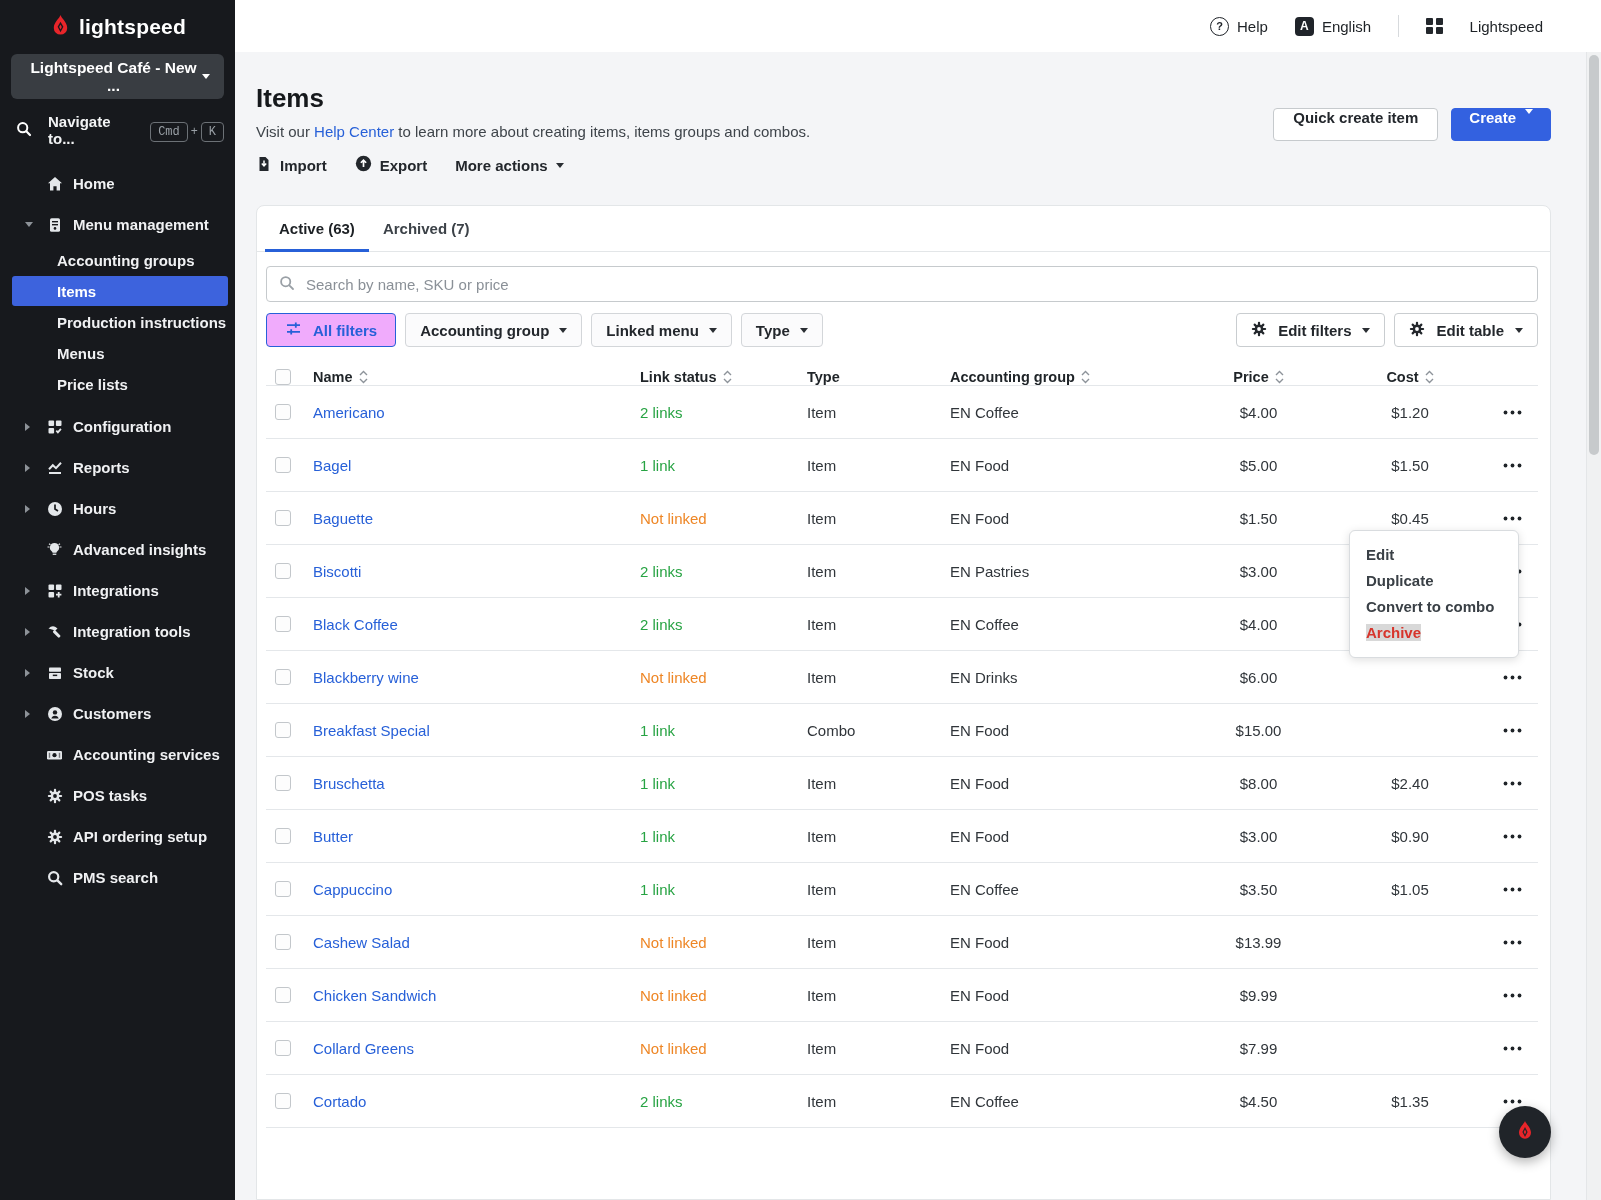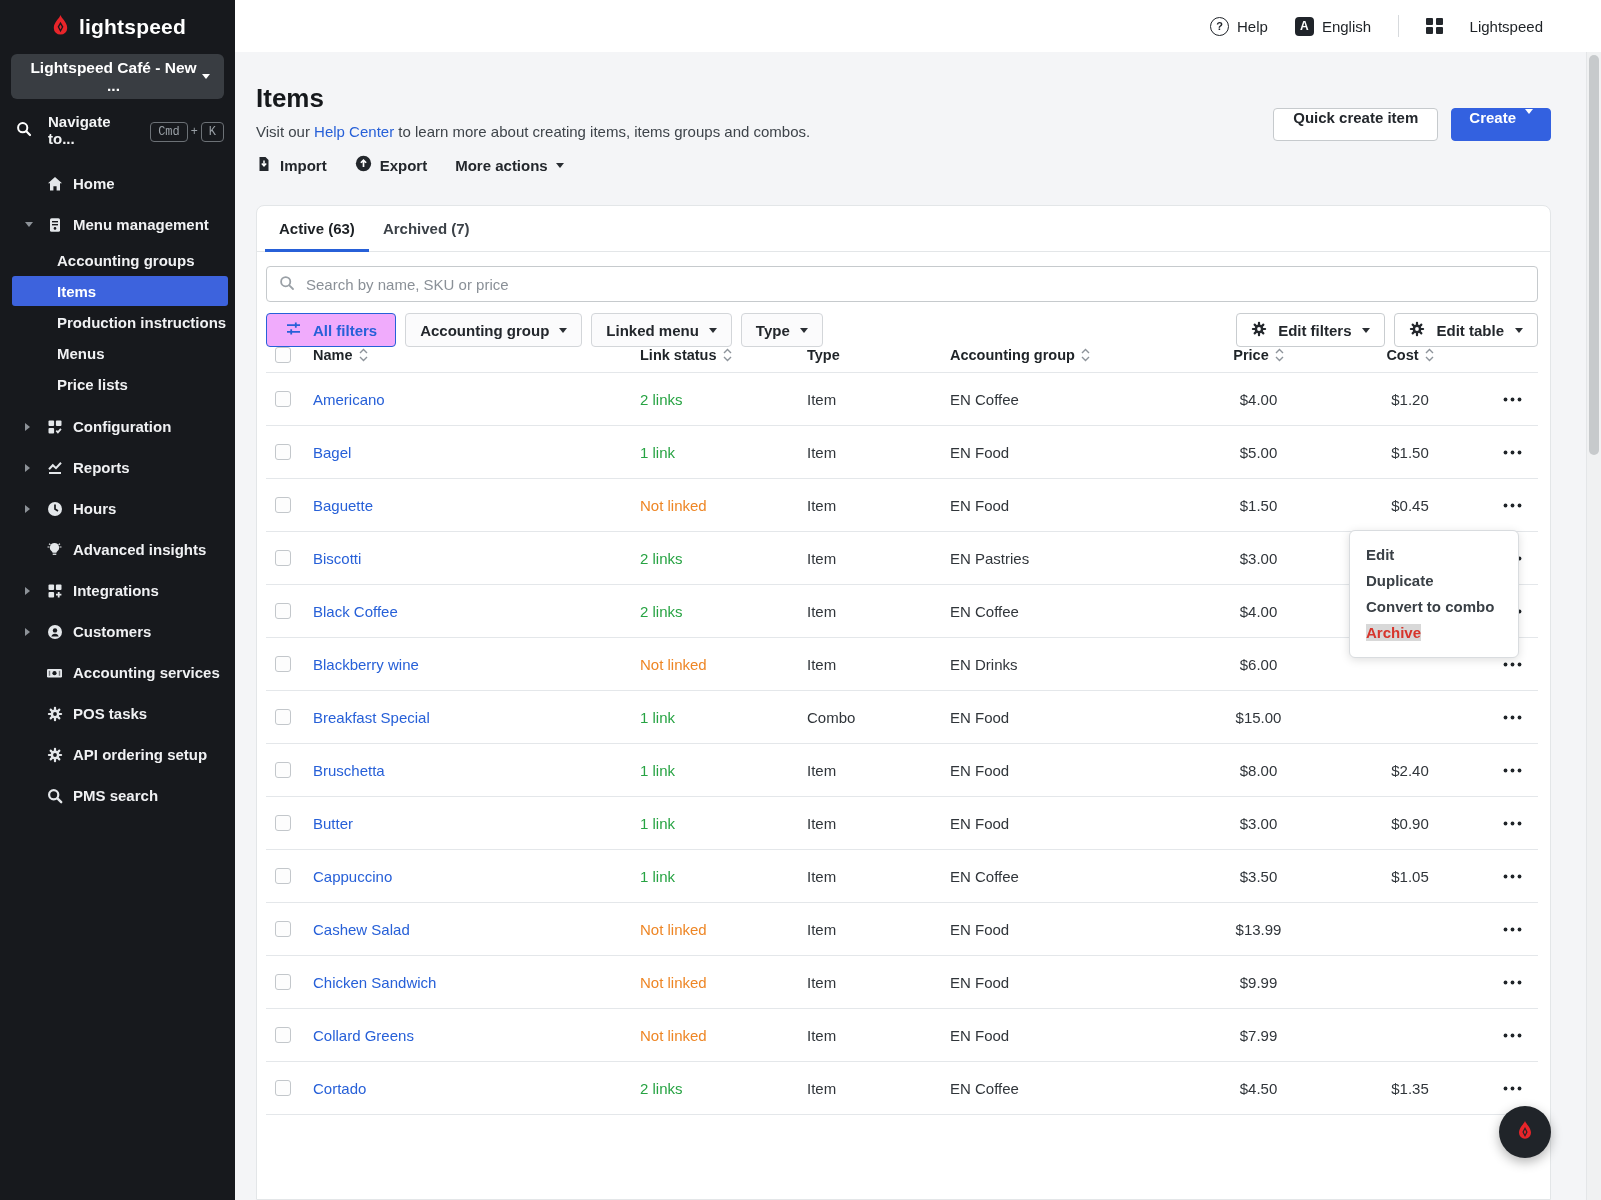--- a/index.html
+++ b/index.html
@@ -78,21 +78,21 @@
   .searchbox input{border:none;outline:none;flex:1;font-family:inherit;font-size:15px;color:#22262b;background:transparent}
   .searchbox input::placeholder{color:#8a9097}
   .filter-row{display:flex;align-items:center;gap:9px;margin-top:11px}
   .filter-btn{height:34px;border-radius:4px;border:1px solid #d3d6d9;background:#fbfbfc;font-family:inherit;font-size:15px;
     font-weight:700;color:#23272c;display:flex;align-items:center;gap:10px;padding:0 14px;cursor:pointer}
   .allfilters{background:#f0abfc;border:1px solid var(--link-blue);color:var(--link-blue);padding:0 18px;gap:11px}
   .filter-spacer{flex:1}
   .editbtn{background:#fff;border:1px solid #c9cdd0;display:flex;gap:11px}
   
   .tgrid{display:grid;grid-template-columns:47px 327px 167px 143px 227px 163px 140px 1fr;align-items:center}
-  .thead{padding-bottom:9px;border-bottom:1px solid #e4e7ea}
+  .thead{margin-top:22px;padding-bottom:0;border-bottom:1px solid #e4e7ea}
   .th{display:flex;align-items:center;gap:6px;font-size:14.5px;font-weight:700;color:#1f2428}
   .th.center,.cell.center{justify-content:center;text-align:center}
   .trow{height:53px;border-bottom:1px solid #e4e7ea}
   .cell{display:flex;align-items:center;font-size:15px;color:#30353a}
   .checkbox{width:16px;height:16px;border:1.5px solid #c3c7cb;border-radius:3px;background:#fdfdfd;display:inline-block;margin-left:9px;cursor:pointer}
   .item-link{color:var(--link-blue);text-decoration:none;cursor:pointer}
   .st-green{color:var(--green)}
   .st-orange{color:var(--orange)}
   .kebab{background:none;border:none;cursor:pointer;margin-left:auto;margin-right:14px;padding:6px 2px;display:flex}
   
@@ -225,20 +225,45 @@
           <svg width="16" height="16" viewBox="0 0 16 16">
             <g fill="#e4e7ea">
               <rect x="1.5" y="1.5" width="5.6" height="5.6" rx="1"></rect>
               <rect x="8.9" y="1.5" width="5.6" height="5.6" rx="1"></rect>
               <rect x="1.5" y="8.9" width="5.6" height="5.6" rx="1"></rect>
               <path d="M11.7 9v5.4M9 11.7h5.4" stroke="#e4e7ea" stroke-width="1.8"></path>
             </g>
           </svg>
         </span>
         <span class="nav-label">Integrations</span>
+      </div>
+      <div class="nav-item">
+        <span class="caret-box">
+          <span class="cright"></span>
+        </span>
+        <span class="nav-ico">
+          <svg width="16" height="16" viewBox="0 0 16 16">
+            <path d="M1.5 4.5 q3.5-3.5 7-1.5 l2 1.5 -2.6 2.6 -1.4-1 q-2.5-1-5-1.6z" fill="#e4e7ea"></path>
+            <rect x="8.2" y="5.4" width="3" height="9" rx="1.2" transform="rotate(-45 9.7 9.9)" fill="#e4e7ea"></rect>
+          </svg>
+        </span>
+        <span class="nav-label">Integration tools</span>
+      </div>
+      <div class="nav-item">
+        <span class="caret-box">
+          <span class="cright"></span>
+        </span>
+        <span class="nav-ico">
+          <svg width="16" height="16" viewBox="0 0 16 16">
+            <rect x="2" y="2.5" width="12" height="4.2" rx="0.8" fill="#e4e7ea"></rect>
+            <rect x="2" y="8" width="12" height="6" rx="0.8" fill="#e4e7ea"></rect>
+            <rect x="5.8" y="9.6" width="4.4" height="1.5" fill="#17191d"></rect>
+          </svg>
+        </span>
+        <span class="nav-label">Stock</span>
       </div>
       <div class="nav-item">
         <span class="caret-box">
           <span class="cright"></span>
         </span>
         <span class="nav-ico">
           <svg width="16" height="16" viewBox="0 0 16 16">
             <circle cx="8" cy="8" r="7" fill="#e4e7ea"></circle>
             <circle cx="8" cy="6.4" r="2.2" fill="#17191d"></circle>
             <path d="M4.3 12.6 a3.8 3.8 0 0 1 7.4 0 z" fill="#17191d"></path>

